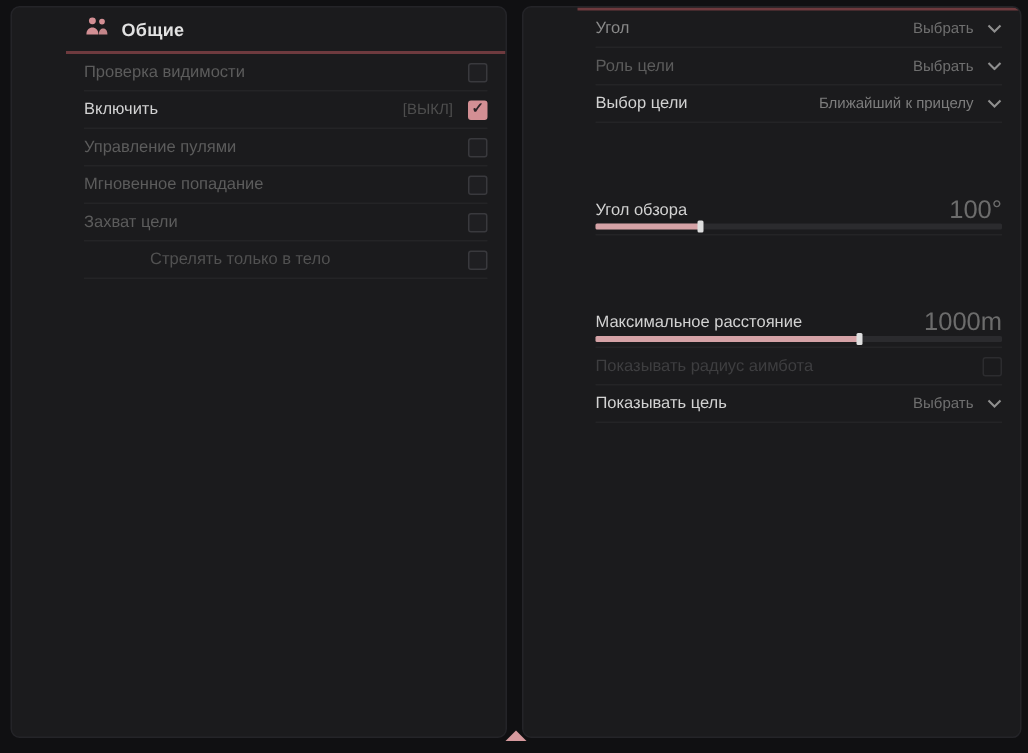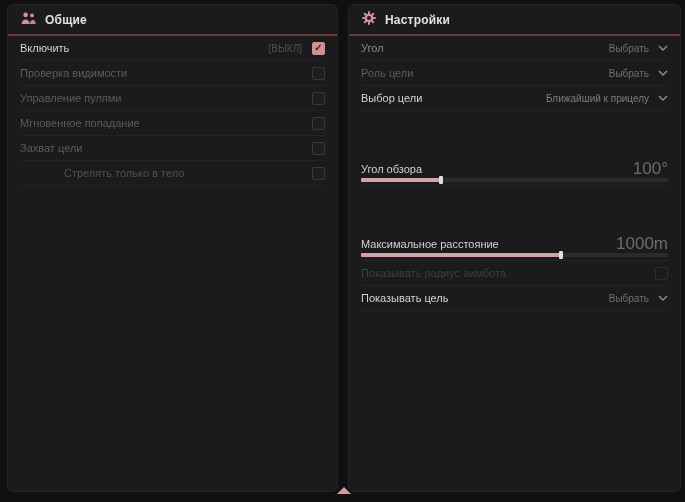--- a/index.html
+++ b/index.html
@@ -9,20 +9,21 @@
     font-family:"Liberation Sans", sans-serif;
     position:relative;
     overflow:hidden;
   }
   .panel {
     position:absolute; top:4px; height:488px;
     background:#1b1b1d;
     border:1px solid #242428;
     border-radius:6px;
     overflow:hidden;
+    padding-left:36px;
   }
   .panel.general  { left:7px;   width:331px; }
   .panel.settings { left:348px; width:333px; }
 
   .panel-header {
     height:29px; display:flex; align-items:center; gap:9px; padding:0 13px;
   }
   .panel-title { color:#e2e2e2; font-size:12px; font-weight:bold; letter-spacing:.2px; }
   .header-divider { height:2px; background:#6e3a3e; }
 
@@ -96,65 +97,50 @@
           <path d="M8.9 12 c0-2.7 1.4-4 2.9-4 1.9 0 2.8 1.6 2.8 4 z" opacity="0.92"></path>
         </g>
       </svg>
     </span>
     <span class="panel-title">Общие</span>
   </header>
   <div class="header-divider"></div>
 
   <div class="rows">
     <div class="row">
+      <span class="label dim">Проверка видимости</span>
+      <span class="checkbox"></span>
+    </div>
+    <div class="row">
       <span class="label bright">Включить</span>
       <span class="hint">[ВЫКЛ]</span>
       <span class="checkbox checked">
         <span class="check-glyph">✓</span>
       </span>
     </div>
     <div class="row">
-      <span class="label dim">Проверка видимости</span>
-      <span class="checkbox"></span>
-    </div>
-    <div class="row">
       <span class="label dim">Управление пулями</span>
       <span class="checkbox"></span>
     </div>
     <div class="row">
       <span class="label dim">Мгновенное попадание</span>
       <span class="checkbox"></span>
     </div>
     <div class="row">
       <span class="label dim">Захват цели</span>
       <span class="checkbox"></span>
     </div>
     <div class="row">
       <span class="label dimmer">Стрелять только в тело</span>
       <span class="checkbox"></span>
     </div>
   </div>
 </section>
 
 <section class="panel settings">
-  <header class="panel-header">
-    <span>
-      <svg width="14" height="14" viewBox="0 0 14 14">
-        <g fill="#d38f94">
-          <rect x="6" y="0" width="2" height="14" rx="1"></rect>
-          <rect x="0" y="6" width="14" height="2" rx="1"></rect>
-          <rect x="6" y="0" width="2" height="14" rx="1" transform="rotate(45 7 7)"></rect>
-          <rect x="0" y="6" width="14" height="2" rx="1" transform="rotate(45 7 7)"></rect>
-          <circle cx="7" cy="7" r="4.3"></circle>
-        </g>
-        <circle cx="7" cy="7" r="2" fill="#1b1b1d"></circle>
-      </svg>
-    </span>
-    <span class="panel-title">Настройки</span>
-  </header>
   <div class="header-divider"></div>
 
   <div class="rows">
     <div class="row">
       <span class="label mid">Угол</span>
       <span class="dropdown">
         <span class="dropdown-value">Выбрать</span>
         <svg class="chevron" width="10" height="6" viewBox="0 0 10 6">
             <polyline points="1,1 5,5 9,1" fill="none" stroke="#8f8f8f" stroke-width="1.4"></polyline>
           </svg>

